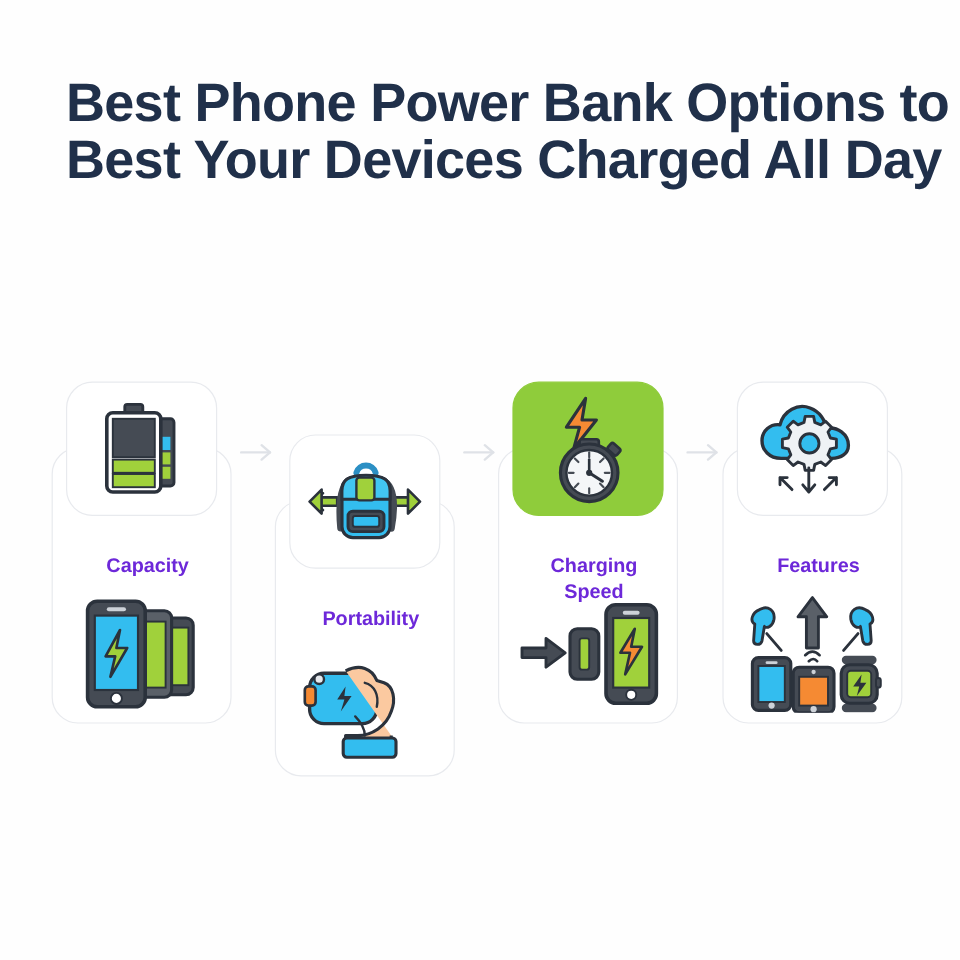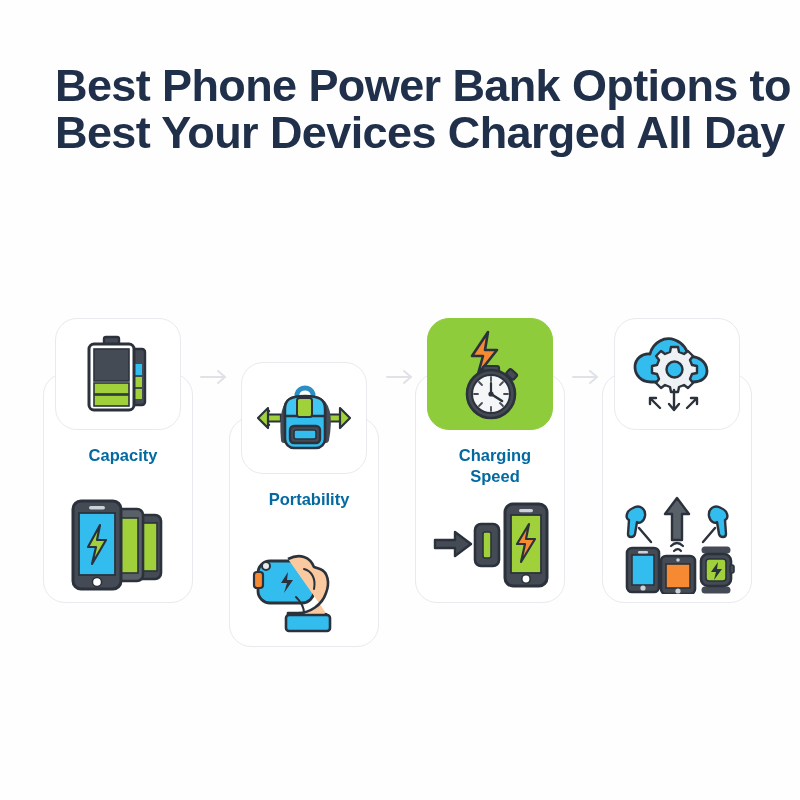--- a/index.html
+++ b/index.html
@@ -80,24 +80,24 @@
     justify-content: center;
   }
   .step.highlight .icon-tile {
     background: #8FCC3B;
     border-color: #8FCC3B;
   }
 
   .step-label {
     position: absolute;
     left: 0;
-    top: 127px;
+    top: 144px;
     width: 160px;
     text-align: center;
-    color: #0369a1;
+    color: #6d28d9;
     font-size: 16.5px;
     font-weight: bold;
     line-height: 21px;
     white-space: pre-line;
   }
 
   .step-art {
     position: absolute;
     left: 0;
     top: 172px;
@@ -305,20 +305,21 @@
           <path d="M44 17 H51 L52 22 L57 24 L61 21 L66 26 L63 30 L65 35 L70 36 V43 L65 44 L63 49 L66 53 L61 58 L57 55 L52 57 L51 62 H44 L43 57 L38 55 L34 58 L29 53 L32 49 L30 44 L25 43 V36 L30 35 L32 30 L29 26 L34 21 L38 24 L43 22 Z" fill="#EFF2F5"></path>
         </g>
         <circle cx="47.5" cy="39.5" r="8" fill="#33BDEF" stroke="#2B323C" stroke-width="2.4"></circle>
 
         <path d="M33 78 L23 68 M23 68 L23 74 M23 68 L29 68" stroke="#2B323C" stroke-width="2.4" fill="none" stroke-linecap="round" stroke-linejoin="round"></path>
         <path d="M47 60 V80 M47 80 L42 74 M47 80 L52 74" stroke="#2B323C" stroke-width="2.4" fill="none" stroke-linecap="round" stroke-linejoin="round"></path>
         <path d="M60 78 L70 68 M70 68 L70 74 M70 68 L64 68" stroke="#2B323C" stroke-width="2.4" fill="none" stroke-linecap="round" stroke-linejoin="round"></path>
       </svg>
     </div>
 
+    <div class="step-label">Features</div>
 
     <div class="step-art">
       <svg width="128" height="100" viewBox="0 0 128 100">
 
         <path d="M64 4 L52 20 H59 V46 H69 V20 H76 Z" fill="#5A6068" stroke="#2B323C" stroke-width="2.4" stroke-linejoin="round"></path>
 
         <path d="M20 14 C27 10 33 15 32 22 C31 28 26 30 24 28 L22 40 C21 44 15 44 15 40 L16 26 C12 24 13 17 20 14 Z" fill="#33BDEF" stroke="#2B323C" stroke-width="2.4" stroke-linejoin="round"></path>
         <path d="M26 34 L38 48" stroke="#2B323C" stroke-width="2.4" stroke-linecap="round"></path>
 
         <path d="M108 14 C101 10 95 15 96 22 C97 28 102 30 104 28 L106 40 C107 44 113 44 113 40 L112 26 C116 24 115 17 108 14 Z" fill="#33BDEF" stroke="#2B323C" stroke-width="2.4" stroke-linejoin="round"></path>

